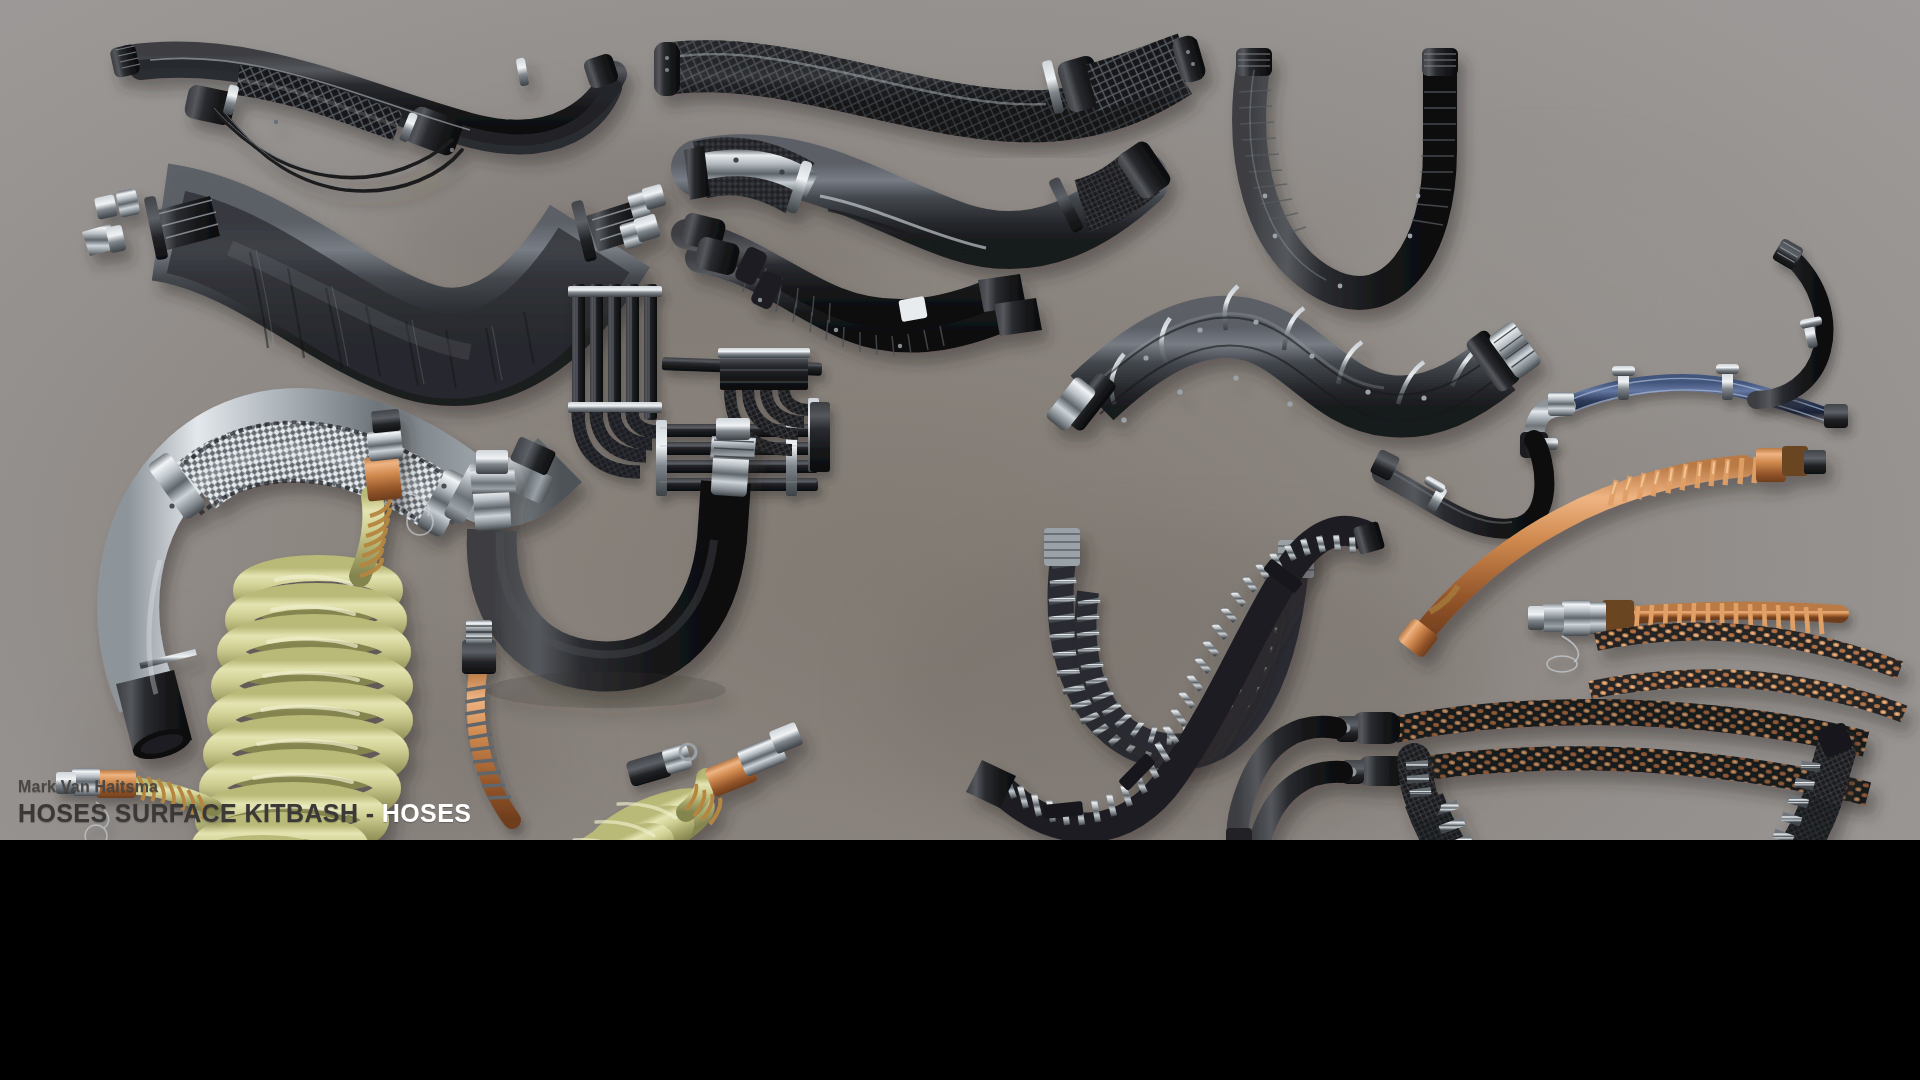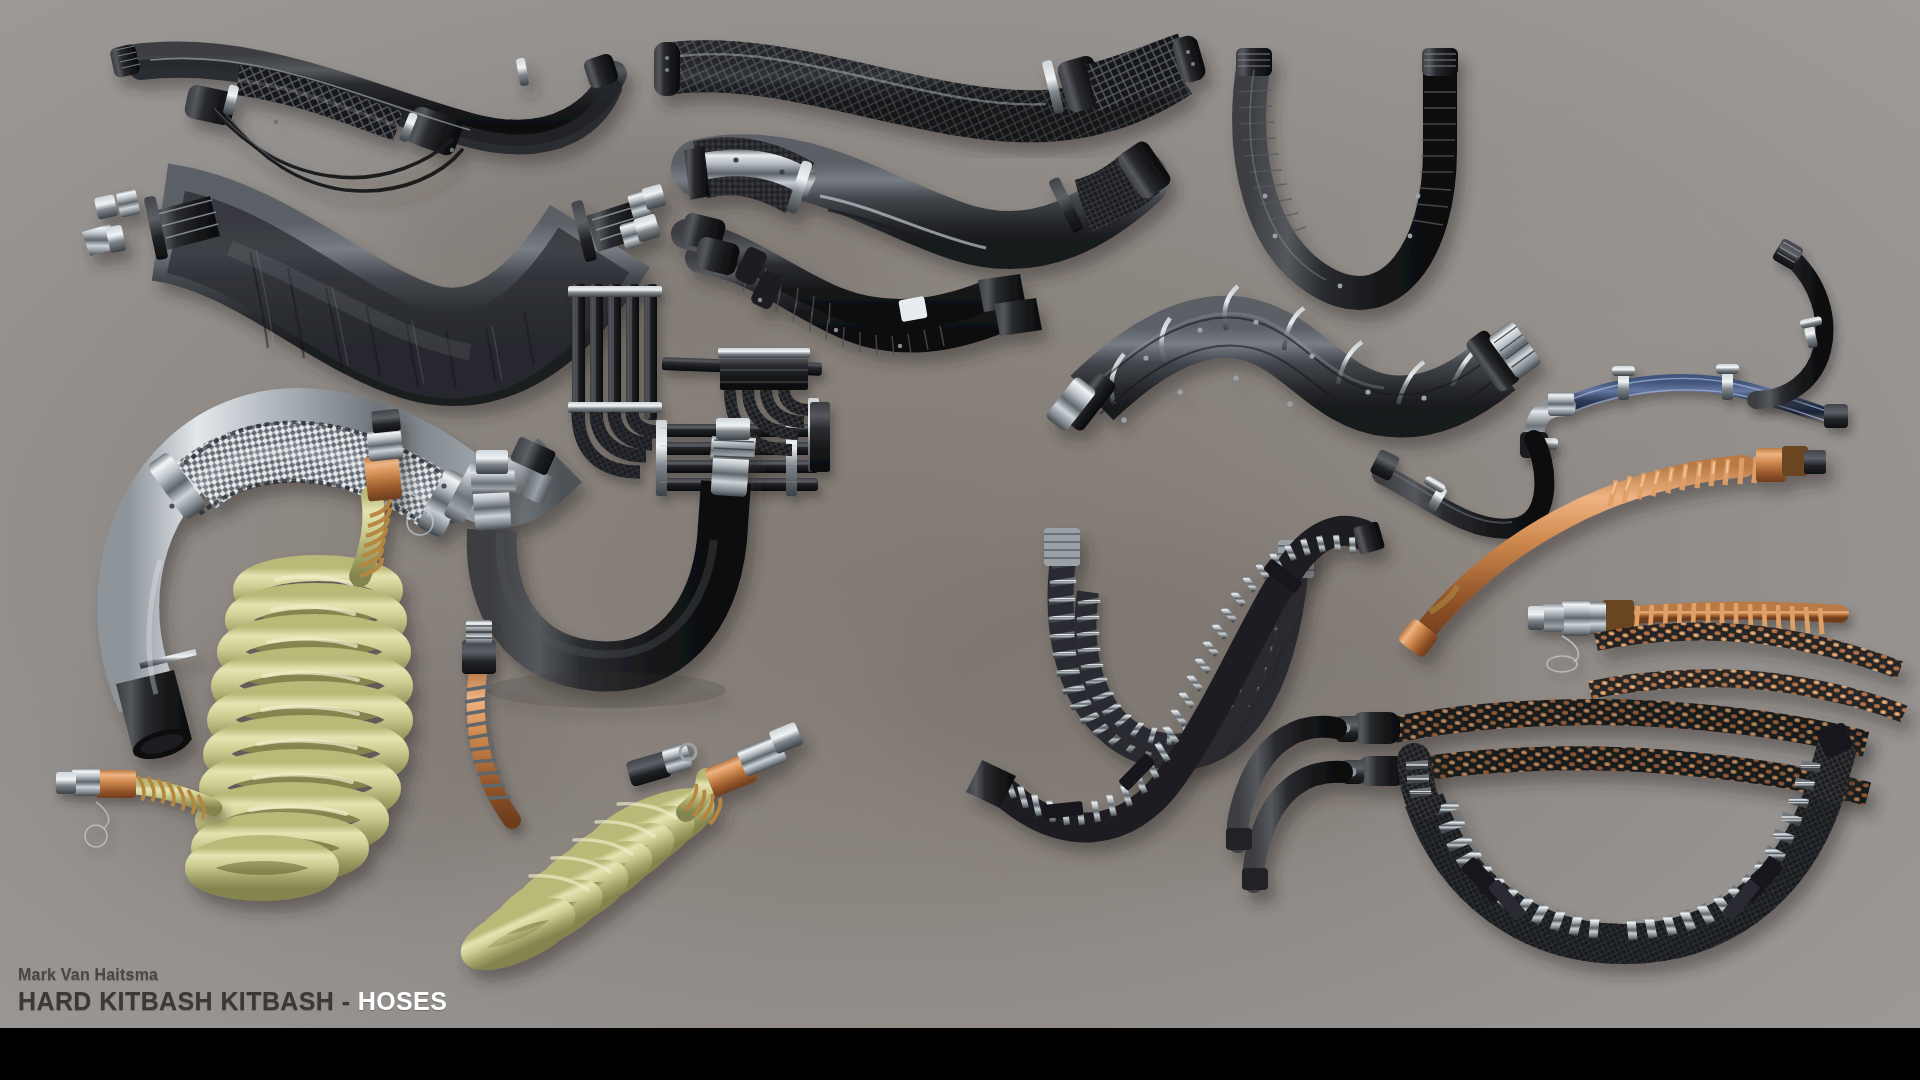--- a/index.html
+++ b/index.html
@@ -1,17 +1,17 @@
 <!DOCTYPE html>
 <html><head>
 <meta charset="utf-8">
 <style>
   html,body{margin:0;padding:0;background:#000;}
   #stage{
-    position:relative;width:1920px;height:1028px;overflow:hidden;
+    position:relative;width:1920px;height:840px;overflow:hidden;
     font-family:"Liberation Sans",sans-serif;
   }
   #bg{position:absolute;inset:0;}
   #art{position:absolute;inset:0;}
   #credit{
     position:absolute;left:18px;bottom:14px;line-height:1.05;
     text-shadow:0 1px 1px rgba(0,0,0,.25);
   }
   #credit .author{
     font-size:16px;font-weight:bold;letter-spacing:.2px;color:#4a4744;
@@ -982,16 +982,16 @@
     <g filter="url(#dropSm)">
 
       <rect x="628" y="756" width="42" height="26" rx="5" fill="url(#gBandBlk)" transform="rotate(-16 649 769)"></rect>
       <rect x="664" y="746" width="26" height="26" rx="5" fill="url(#gChrome)" transform="rotate(-16 677 759)"></rect>
       <circle cx="688" cy="752" r="8" fill="none" stroke="#9aa1a7" stroke-width="3"></circle>
     </g>
   </svg>
 
   <div id="credit">
     <div class="author">Mark Van Haitsma</div>
-    <div class="title"><span>HARD KITBASH KITBASH - </span><span class="accent">HOSES</span></div>
+    <div class="title"><span>HOSES SURFACE KITBASH - </span><span class="accent">HOSES</span></div>
   </div>
 
 </div>
 
 </body></html>

